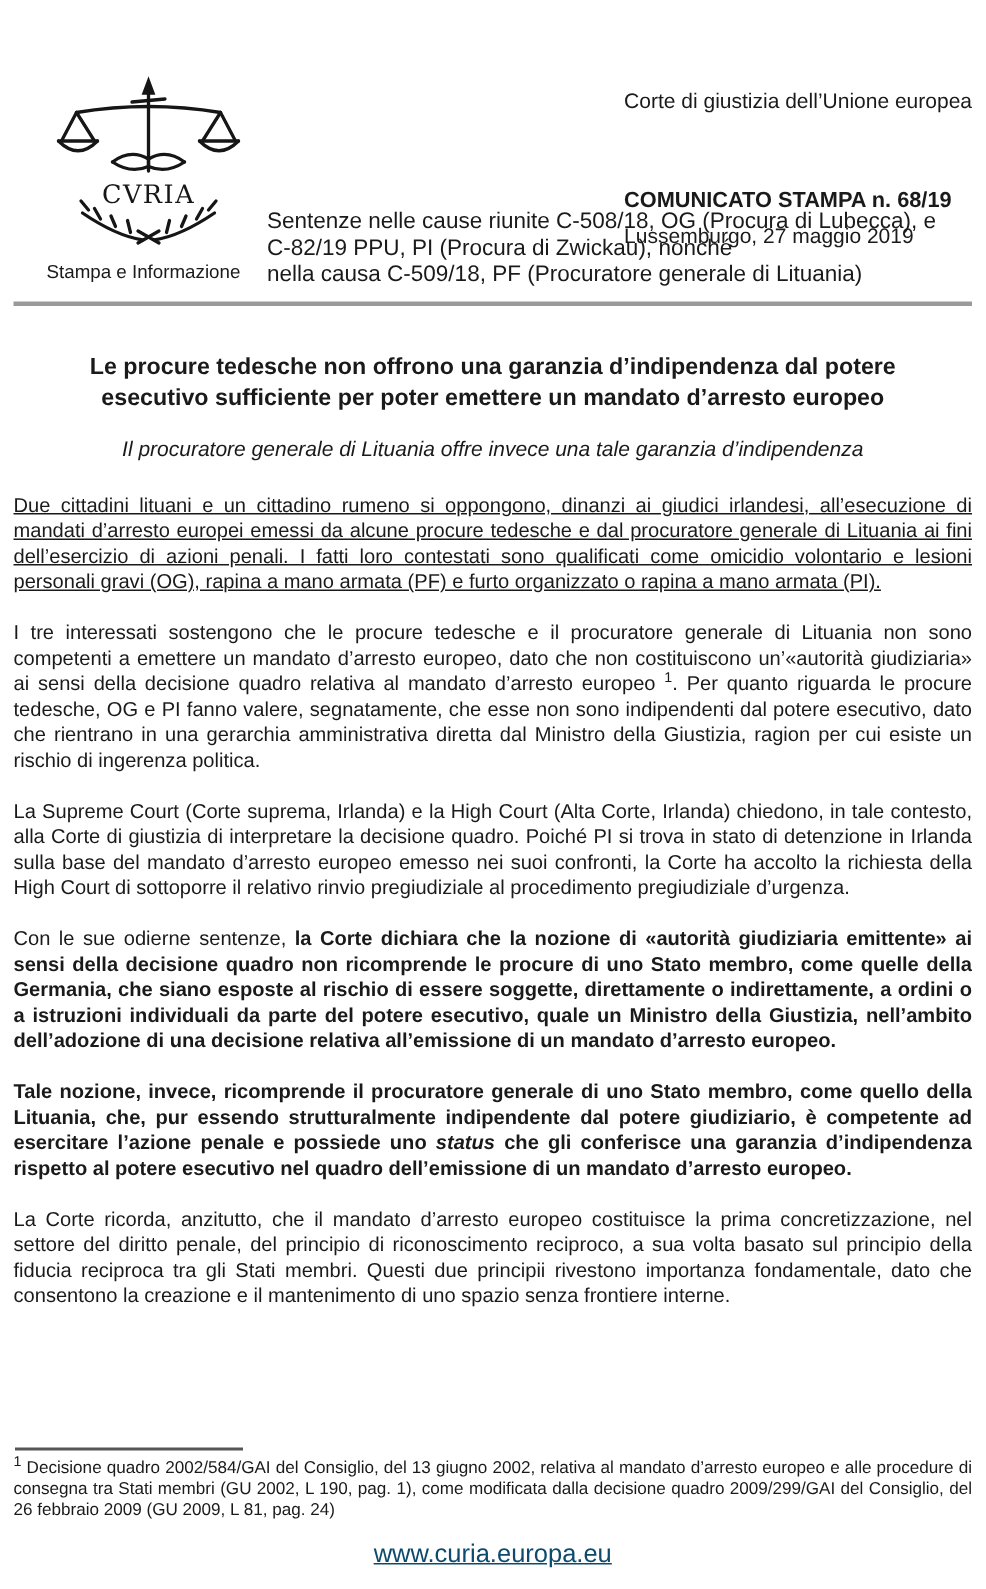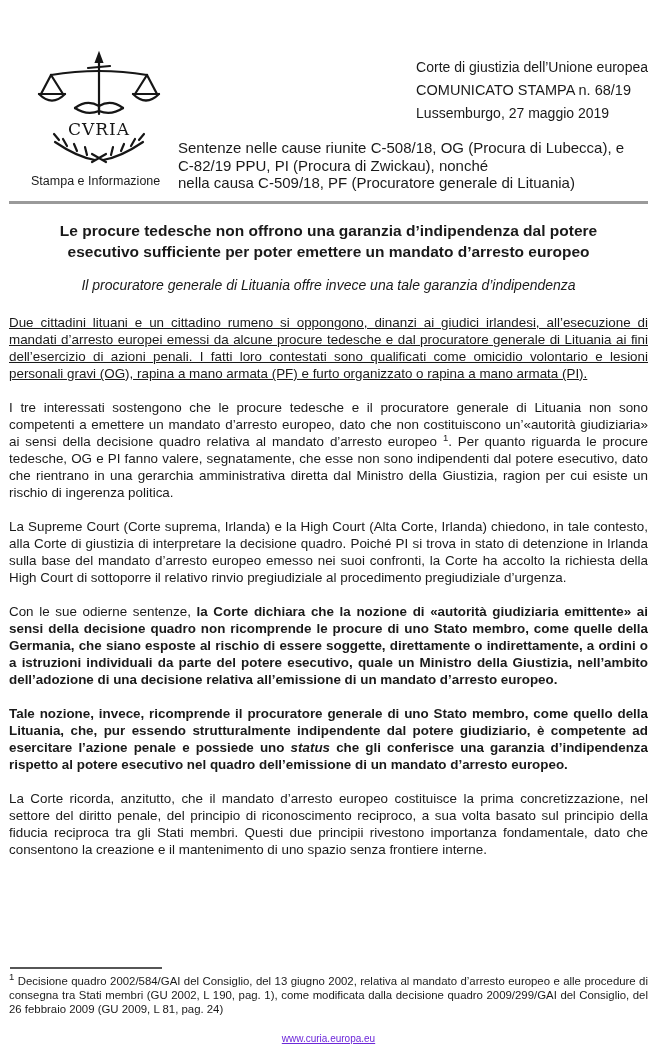--- a/index.html
+++ b/index.html
@@ -14,38 +14,38 @@
     display: flex; flex-direction: column;
     overflow: hidden;
   }
   
   .letterhead { position: relative; height: 201px; flex: none; }
   .logo-block { position: absolute; left: 14px; top: 50px; width: 160px; }
   .logo-svg { display: block; margin-left: 12px; }
   .logo-caption { position: absolute; left: 8px; top: 124px; font-size: 12.5px; white-space: nowrap; }
   .head-right { position: absolute; right: 0; top: 56px; text-align: left; }
   .institution { font-size: 14px; line-height: 23px; }
-  .press-num { font-size: 14.5px; font-weight: normal; line-height: 23px; }
+  .press-num { font-size: 14.5px; font-weight: bold; line-height: 23px; margin-top: 44px; }
   .dateline { font-size: 14px; line-height: 23px; }
   .cases { position: absolute; right: 0; top: 139px; width: 470px; text-align: left; font-size: 15px; line-height: 17.5px; }
   .rule { height: 3px; background: #9a9a9a; flex: none; }
   
-  .headline { font-size: 15.5px; font-weight: bold; text-align: center; line-height: 21px; margin: 16px 14px 0; }
+  .headline { font-size: 15.5px; font-weight: bold; text-align: center; line-height: 21px; margin: 30px 14px 0; }
   .subheadline { font-size: 14px; font-style: italic; font-weight: normal; text-align: center; margin: 15px 0 0; }
   p.body { font-size: 13.4px; line-height: 17px; text-align: justify; margin: 17px 0 0; }
   p.body.first { margin-top: 21px; text-decoration: underline; }
   .b { font-weight: bold; }
   .i { font-style: italic; }
   sup.fnref { font-size: 9.5px; line-height: 0; vertical-align: super; }
   .spacer { flex: 1 1 auto; }
   
   .fn-rule { width: 152px; height: 2px; background: #565656; flex: none; margin: 0 0 5px 1px; }
   .footnote { font-size: 11.4px; line-height: 14px; text-align: justify; margin: 0; flex: none; }
   .site { text-align: center; margin: 12px 0 13px; flex: none; }
-  .site a { color: #6d28d9; font-size: 10px; text-decoration: underline; }
+  .site a { color: #0c4a6e; font-size: 17px; text-decoration: underline; }
 </style>
 </head>
 <body>
 
 <div class="page">
 
   <header class="letterhead">
 
     <div class="logo-block">
       <svg class="logo-svg" width="128" height="118" viewBox="0 0 128 118">

